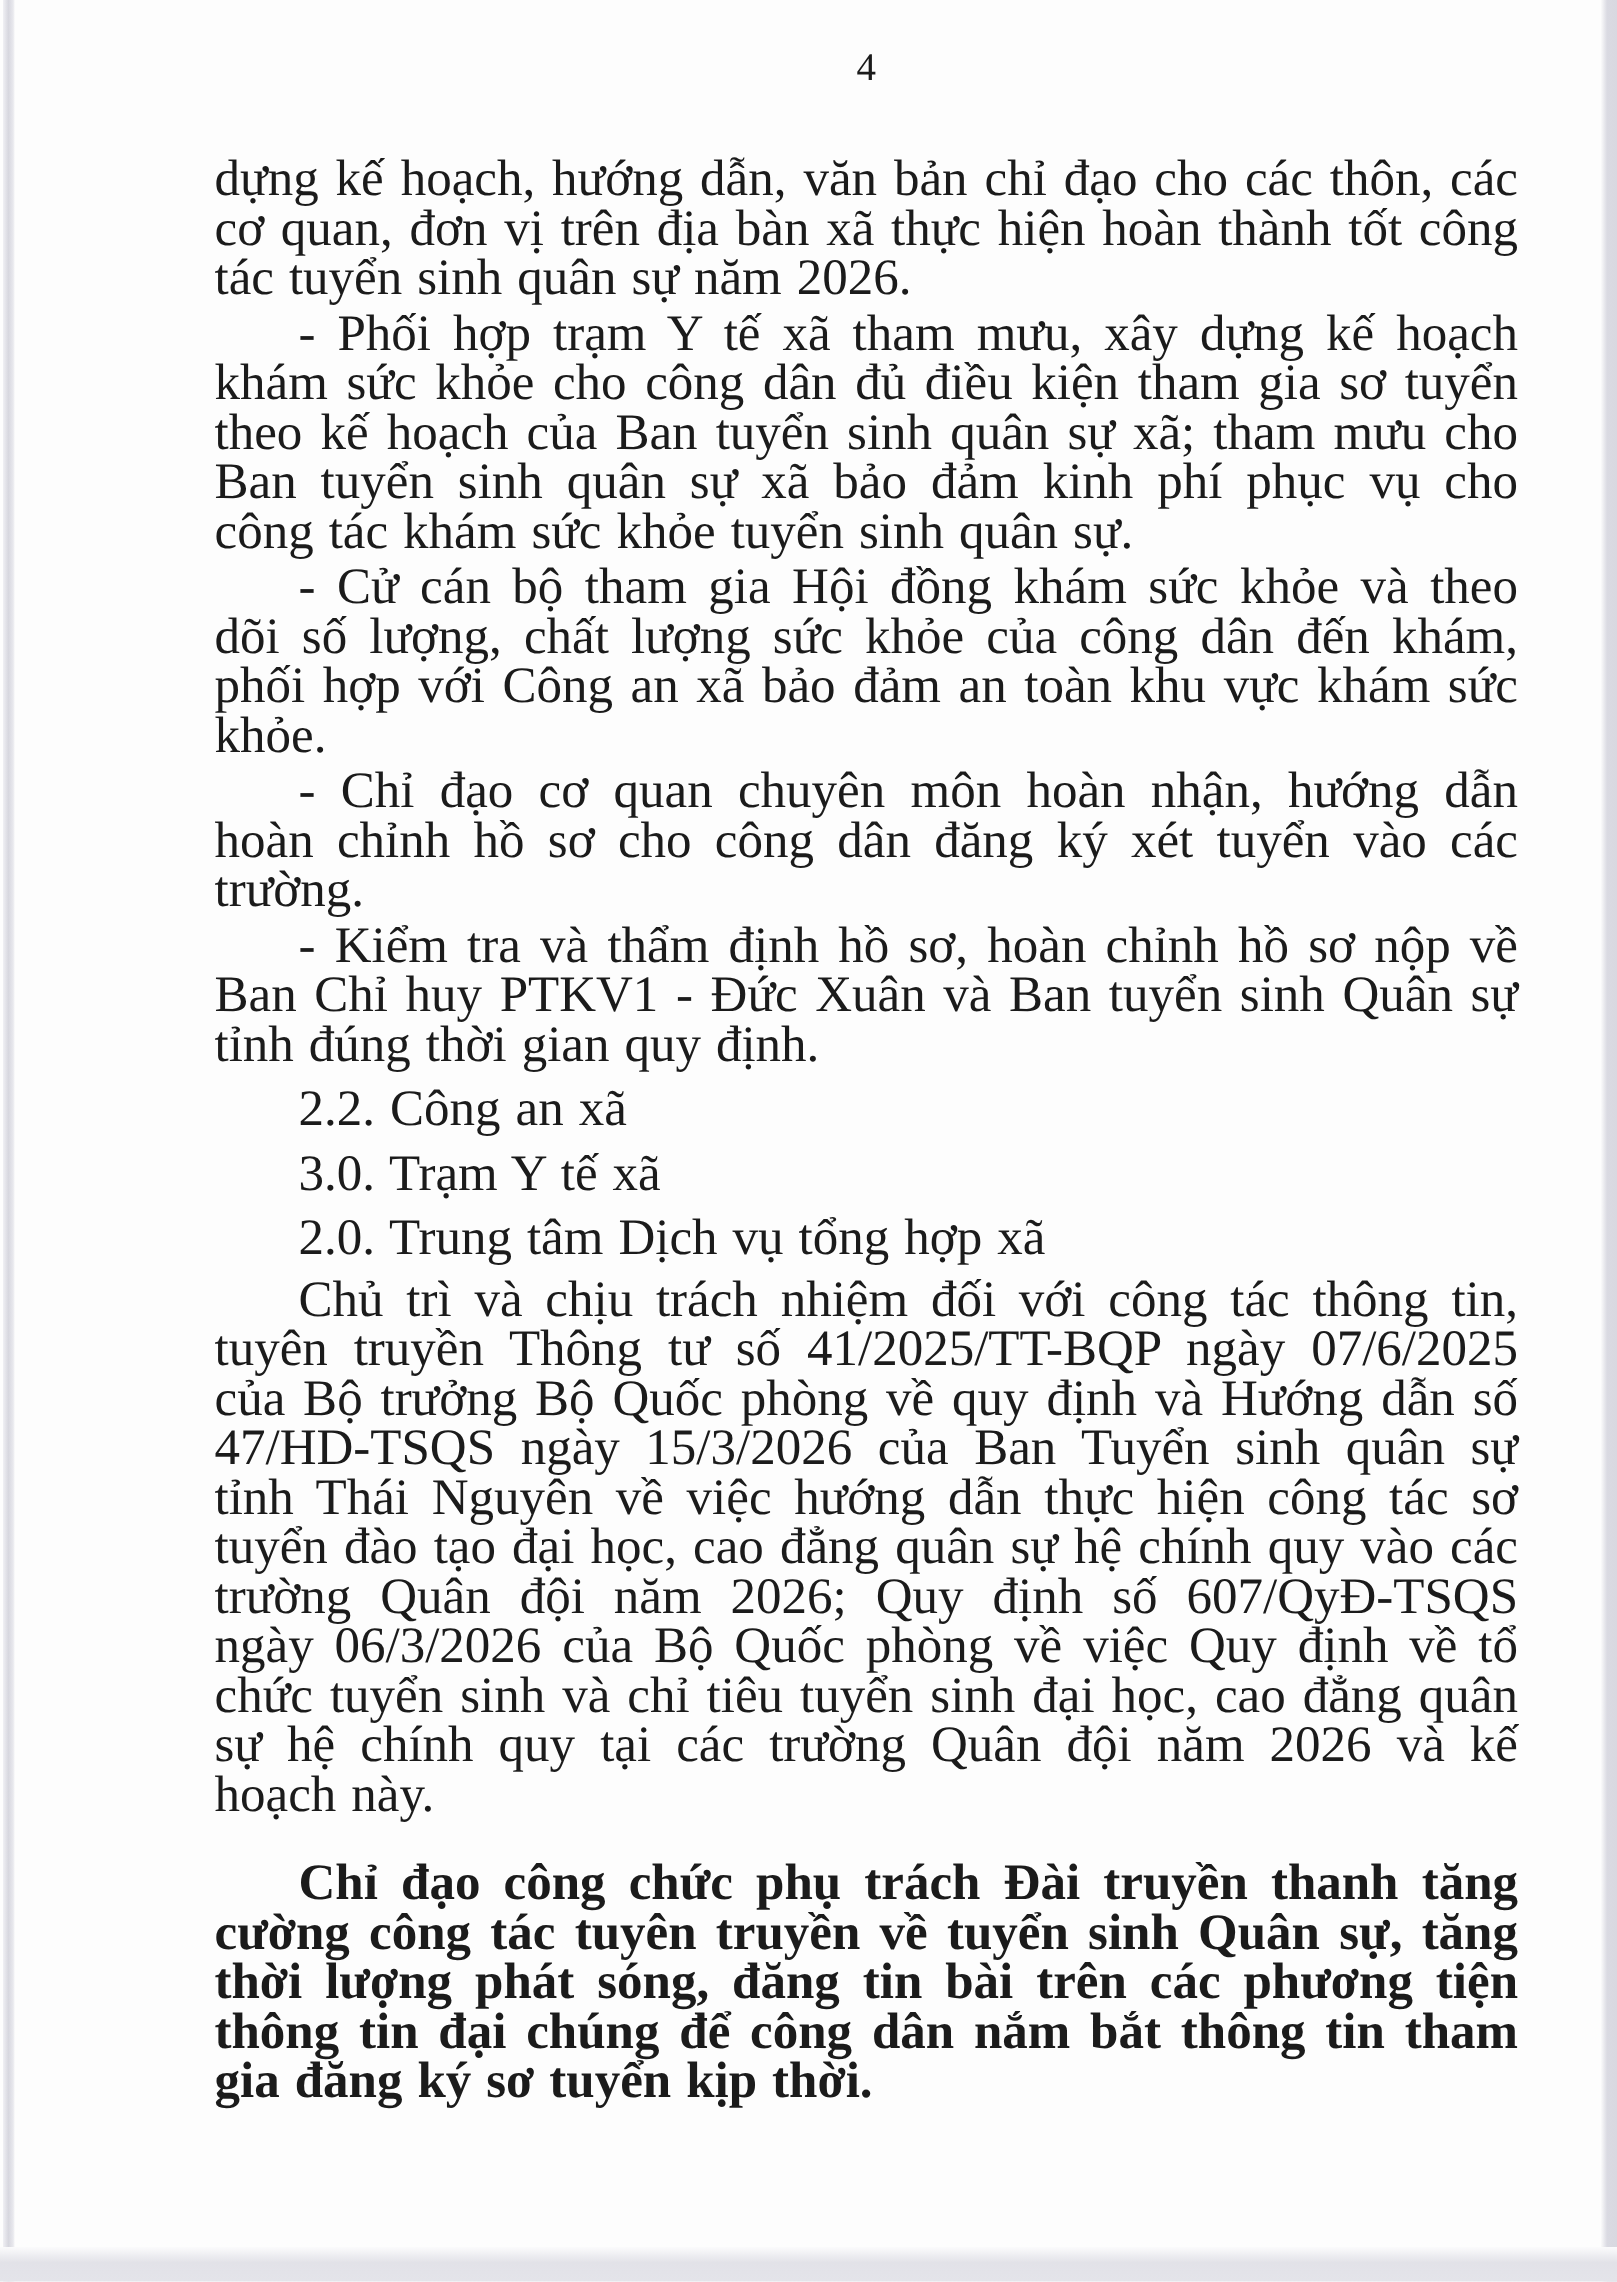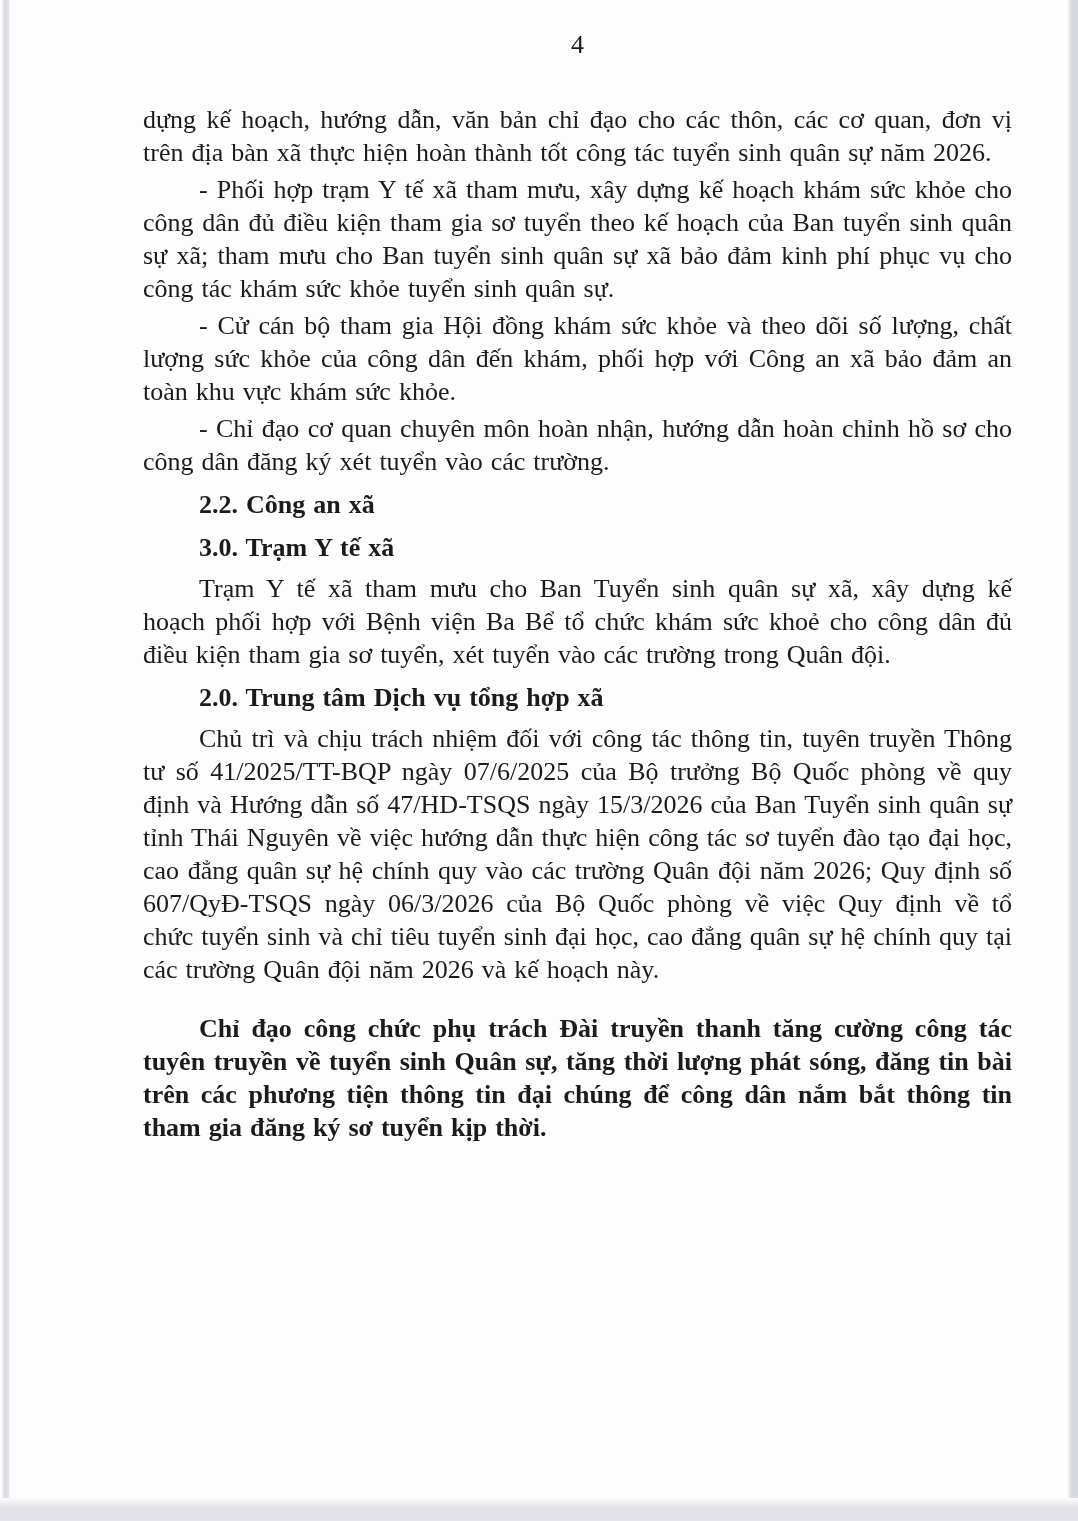--- a/index.html
+++ b/index.html
@@ -32,50 +32,50 @@
     color: #1b1b1b;
   }
   .page-number {
     text-align: center;
     font-size: 26px;
     line-height: 33px;
     margin: 0 0 42px 0;
   }
   .sheet p {
     margin: 4px 0;
-    font-size: 26px;
+    font-size: 34px;
     line-height: 33px;
     text-align: justify;
     text-indent: 56px;
     word-spacing: 1.5px;
   }
   .sheet p.no-indent { text-indent: 0; }
   .sheet p.heading {
-    font-weight: bold;
+    font-weight: normal;
     text-align: left;
     margin: 10px 0 8px 0;
   }
   .sheet p.gap-before { margin-top: 26px; font-weight: bold; }
 </style>
 </head>
 <body>
 
 <div class="edge-strip-left"></div>
 <div class="edge-strip-right"></div>
 <div class="bottom-band"></div>
 
 <div class="sheet">
   <div class="page-number">4</div>
 
   <p class="no-indent">dựng kế hoạch, hướng dẫn, văn bản chỉ đạo cho các thôn, các cơ quan, đơn vị trên địa bàn xã thực hiện hoàn thành tốt công tác tuyển sinh quân sự năm 2026.</p>
   <p>- Phối hợp trạm Y tế xã tham mưu, xây dựng kế hoạch khám sức khỏe cho công dân đủ điều kiện tham gia sơ tuyển theo kế hoạch của Ban tuyển sinh quân sự xã; tham mưu cho Ban tuyển sinh quân sự xã bảo đảm kinh phí phục vụ cho công tác khám sức khỏe tuyển sinh quân sự.</p>
   <p>- Cử cán bộ tham gia Hội đồng khám sức khỏe và theo dõi số lượng, chất lượng sức khỏe của công dân đến khám, phối hợp với Công an xã bảo đảm an toàn khu vực khám sức khỏe.</p>
   <p>- Chỉ đạo cơ quan chuyên môn hoàn nhận, hướng dẫn hoàn chỉnh hồ sơ cho công dân đăng ký xét tuyển vào các trường.</p>
+  <p>- Kiểm tra và thẩm định hồ sơ, hoàn chỉnh hồ sơ nộp về  Ban Chỉ huy PTKV1 - Đức Xuân và Ban tuyển sinh Quân sự tỉnh đúng thời gian quy định.</p>
 
   <p class="heading">2.2. Công an xã</p>
 
   <p class="heading">3.0. Trạm Y tế xã</p>
-  <p>Trạm Y tế xã tham mưu cho Ban Tuyển sinh quân sự xã, xây dựng kế hoạch phối hợp với Bệnh viện Ba Bể tổ chức khám sức khoẻ cho công dân đủ điều kiện tham gia sơ tuyển, xét tuyển vào các trường trong Quân đội.</p>
 
   <p class="heading">2.0. Trung tâm Dịch vụ tổng hợp xã</p>
   <p>Chủ trì và chịu trách nhiệm đối với công tác thông tin, tuyên truyền Thông tư số 41/2025/TT-BQP ngày 07/6/2025 của Bộ trưởng Bộ Quốc phòng về quy định và Hướng dẫn số 47/HD-TSQS ngày 15/3/2026 của Ban Tuyển sinh quân sự tỉnh Thái Nguyên về việc hướng dẫn thực hiện công tác sơ tuyển đào tạo đại học, cao đẳng quân sự hệ chính quy vào các trường Quân đội năm 2026; Quy định số 607/QyĐ-TSQS ngày 06/3/2026 của Bộ Quốc phòng về việc Quy định về tổ chức tuyển sinh và chỉ tiêu tuyển sinh đại học, cao đẳng quân sự hệ chính quy tại các trường Quân đội năm 2026 và kế hoạch này.</p>
   <p class="gap-before">Chỉ đạo công chức phụ trách Đài truyền thanh tăng cường công tác tuyên truyền về tuyển sinh Quân sự, tăng thời lượng phát sóng, đăng tin bài trên các phương tiện thông tin đại chúng để công dân nắm bắt thông tin tham gia đăng ký sơ tuyển kịp thời.</p>
 </div>
 
 </body></html>

